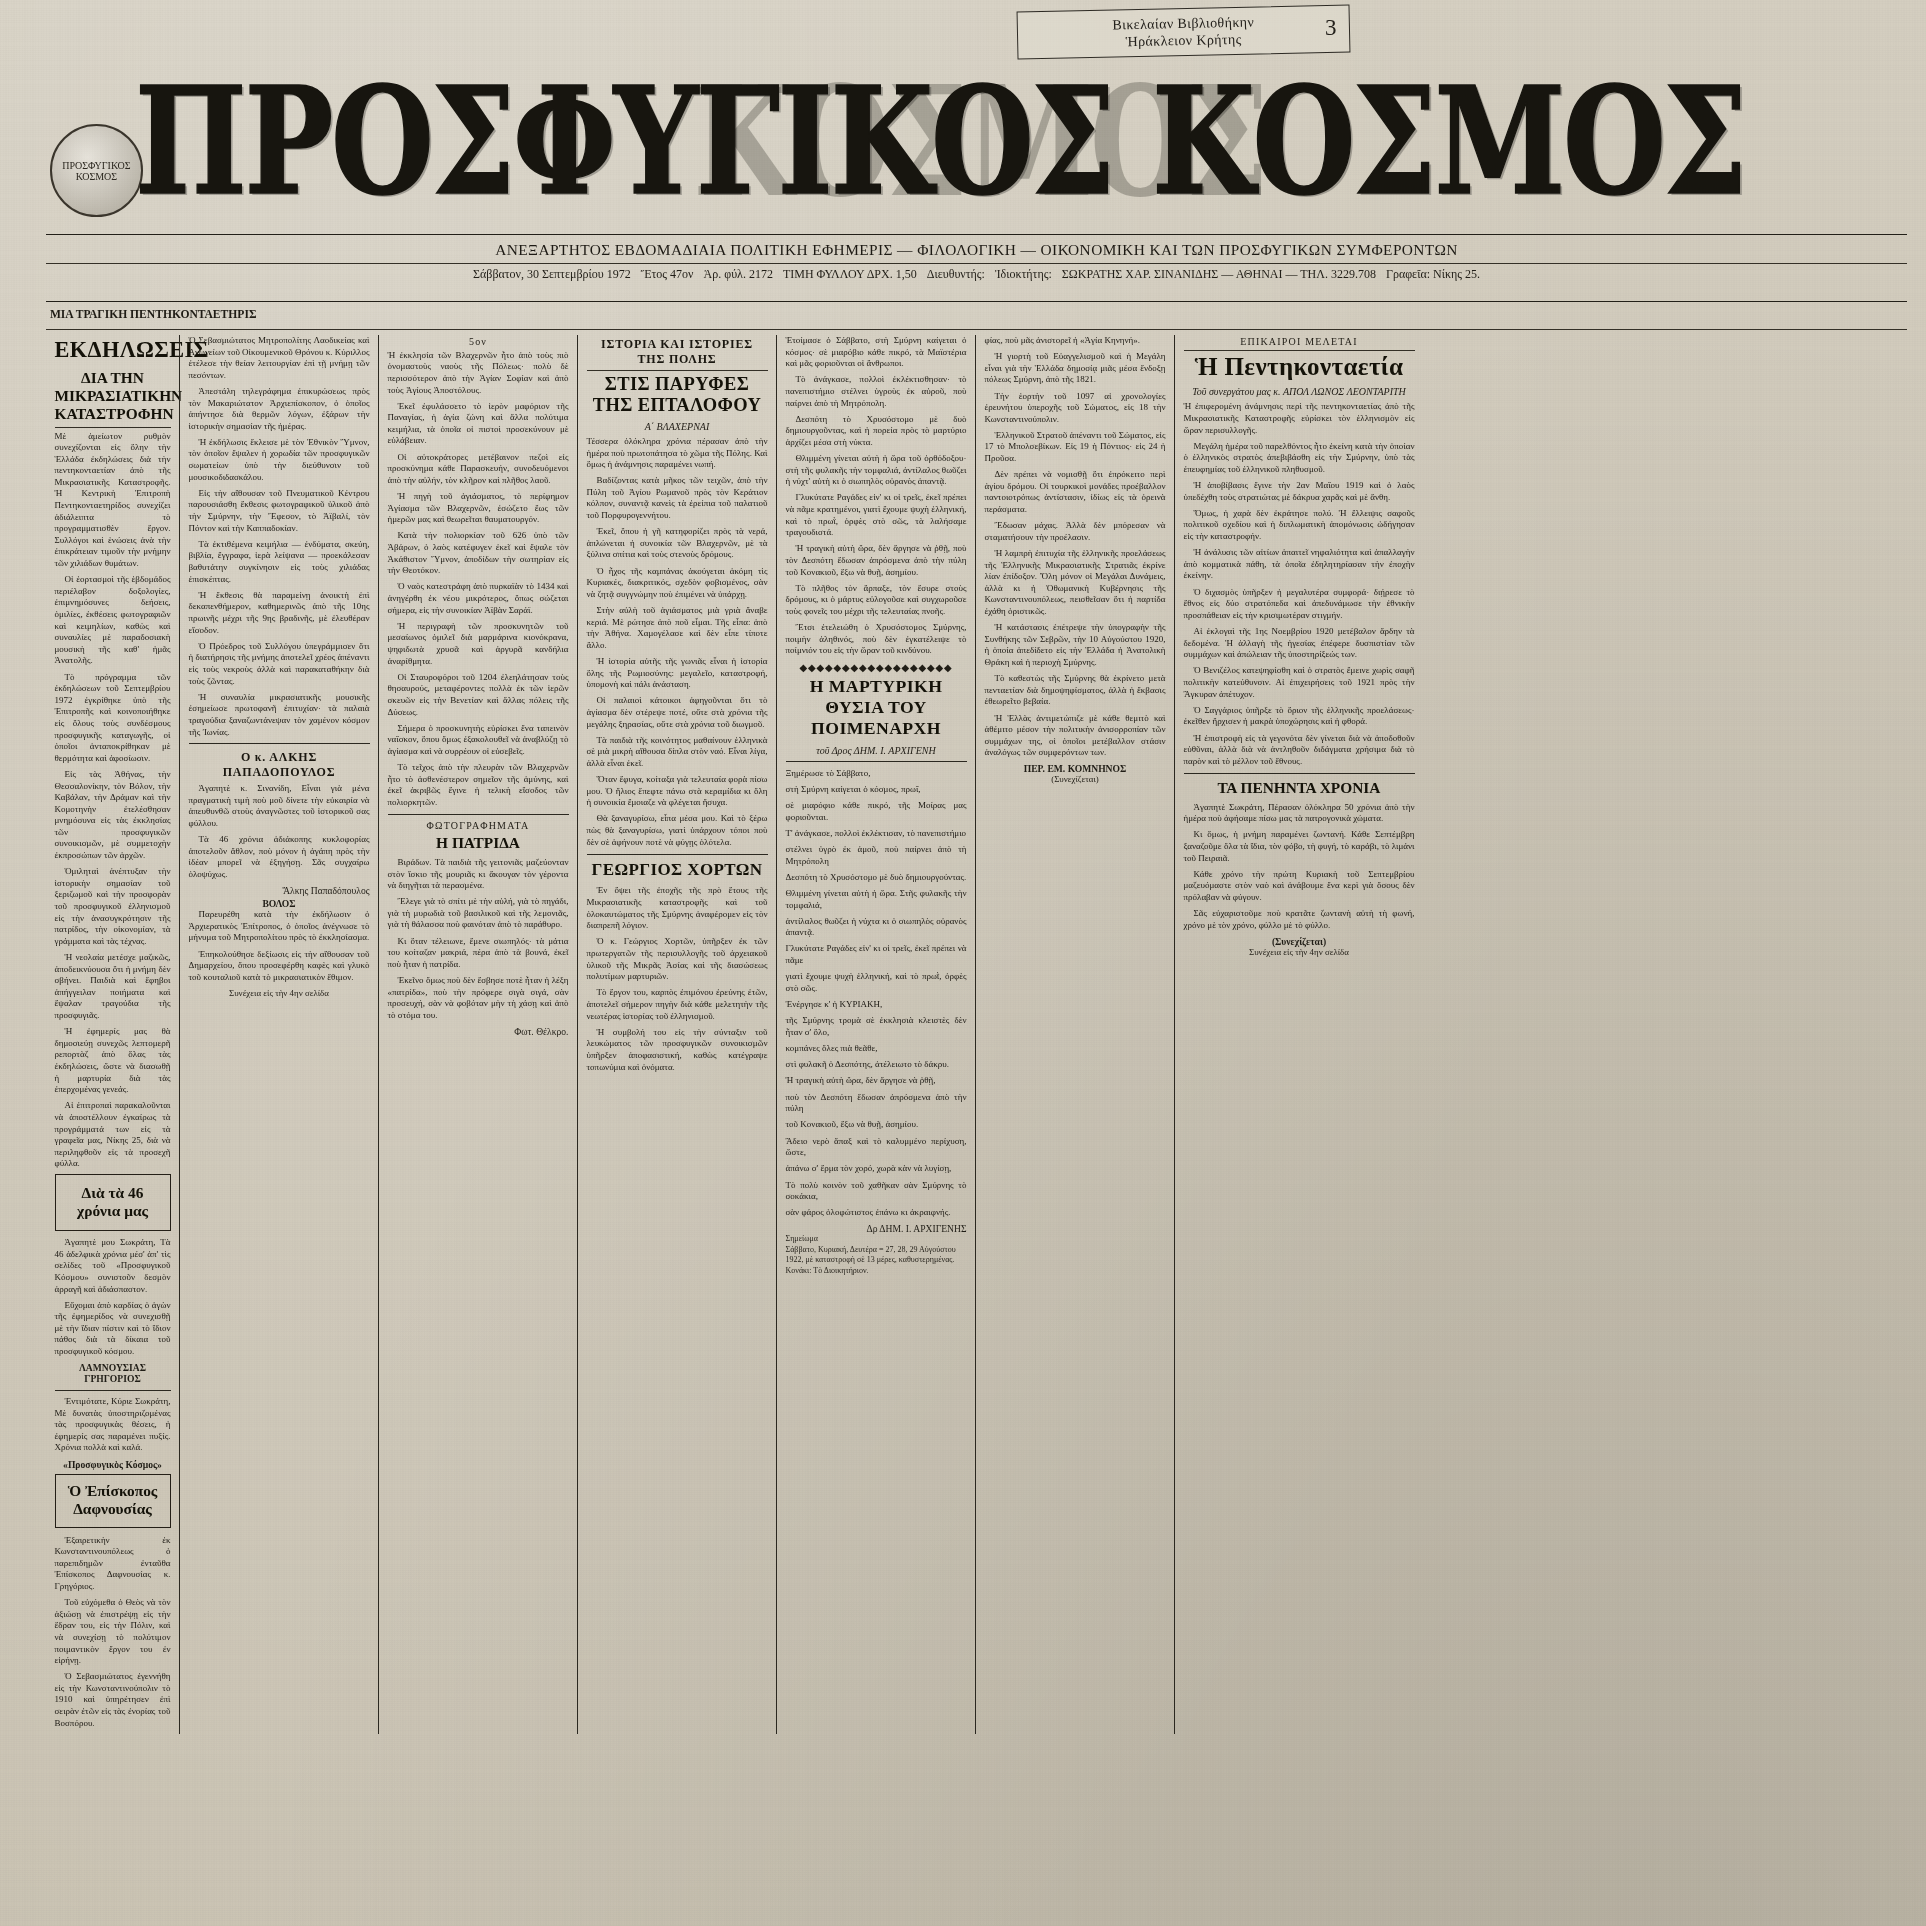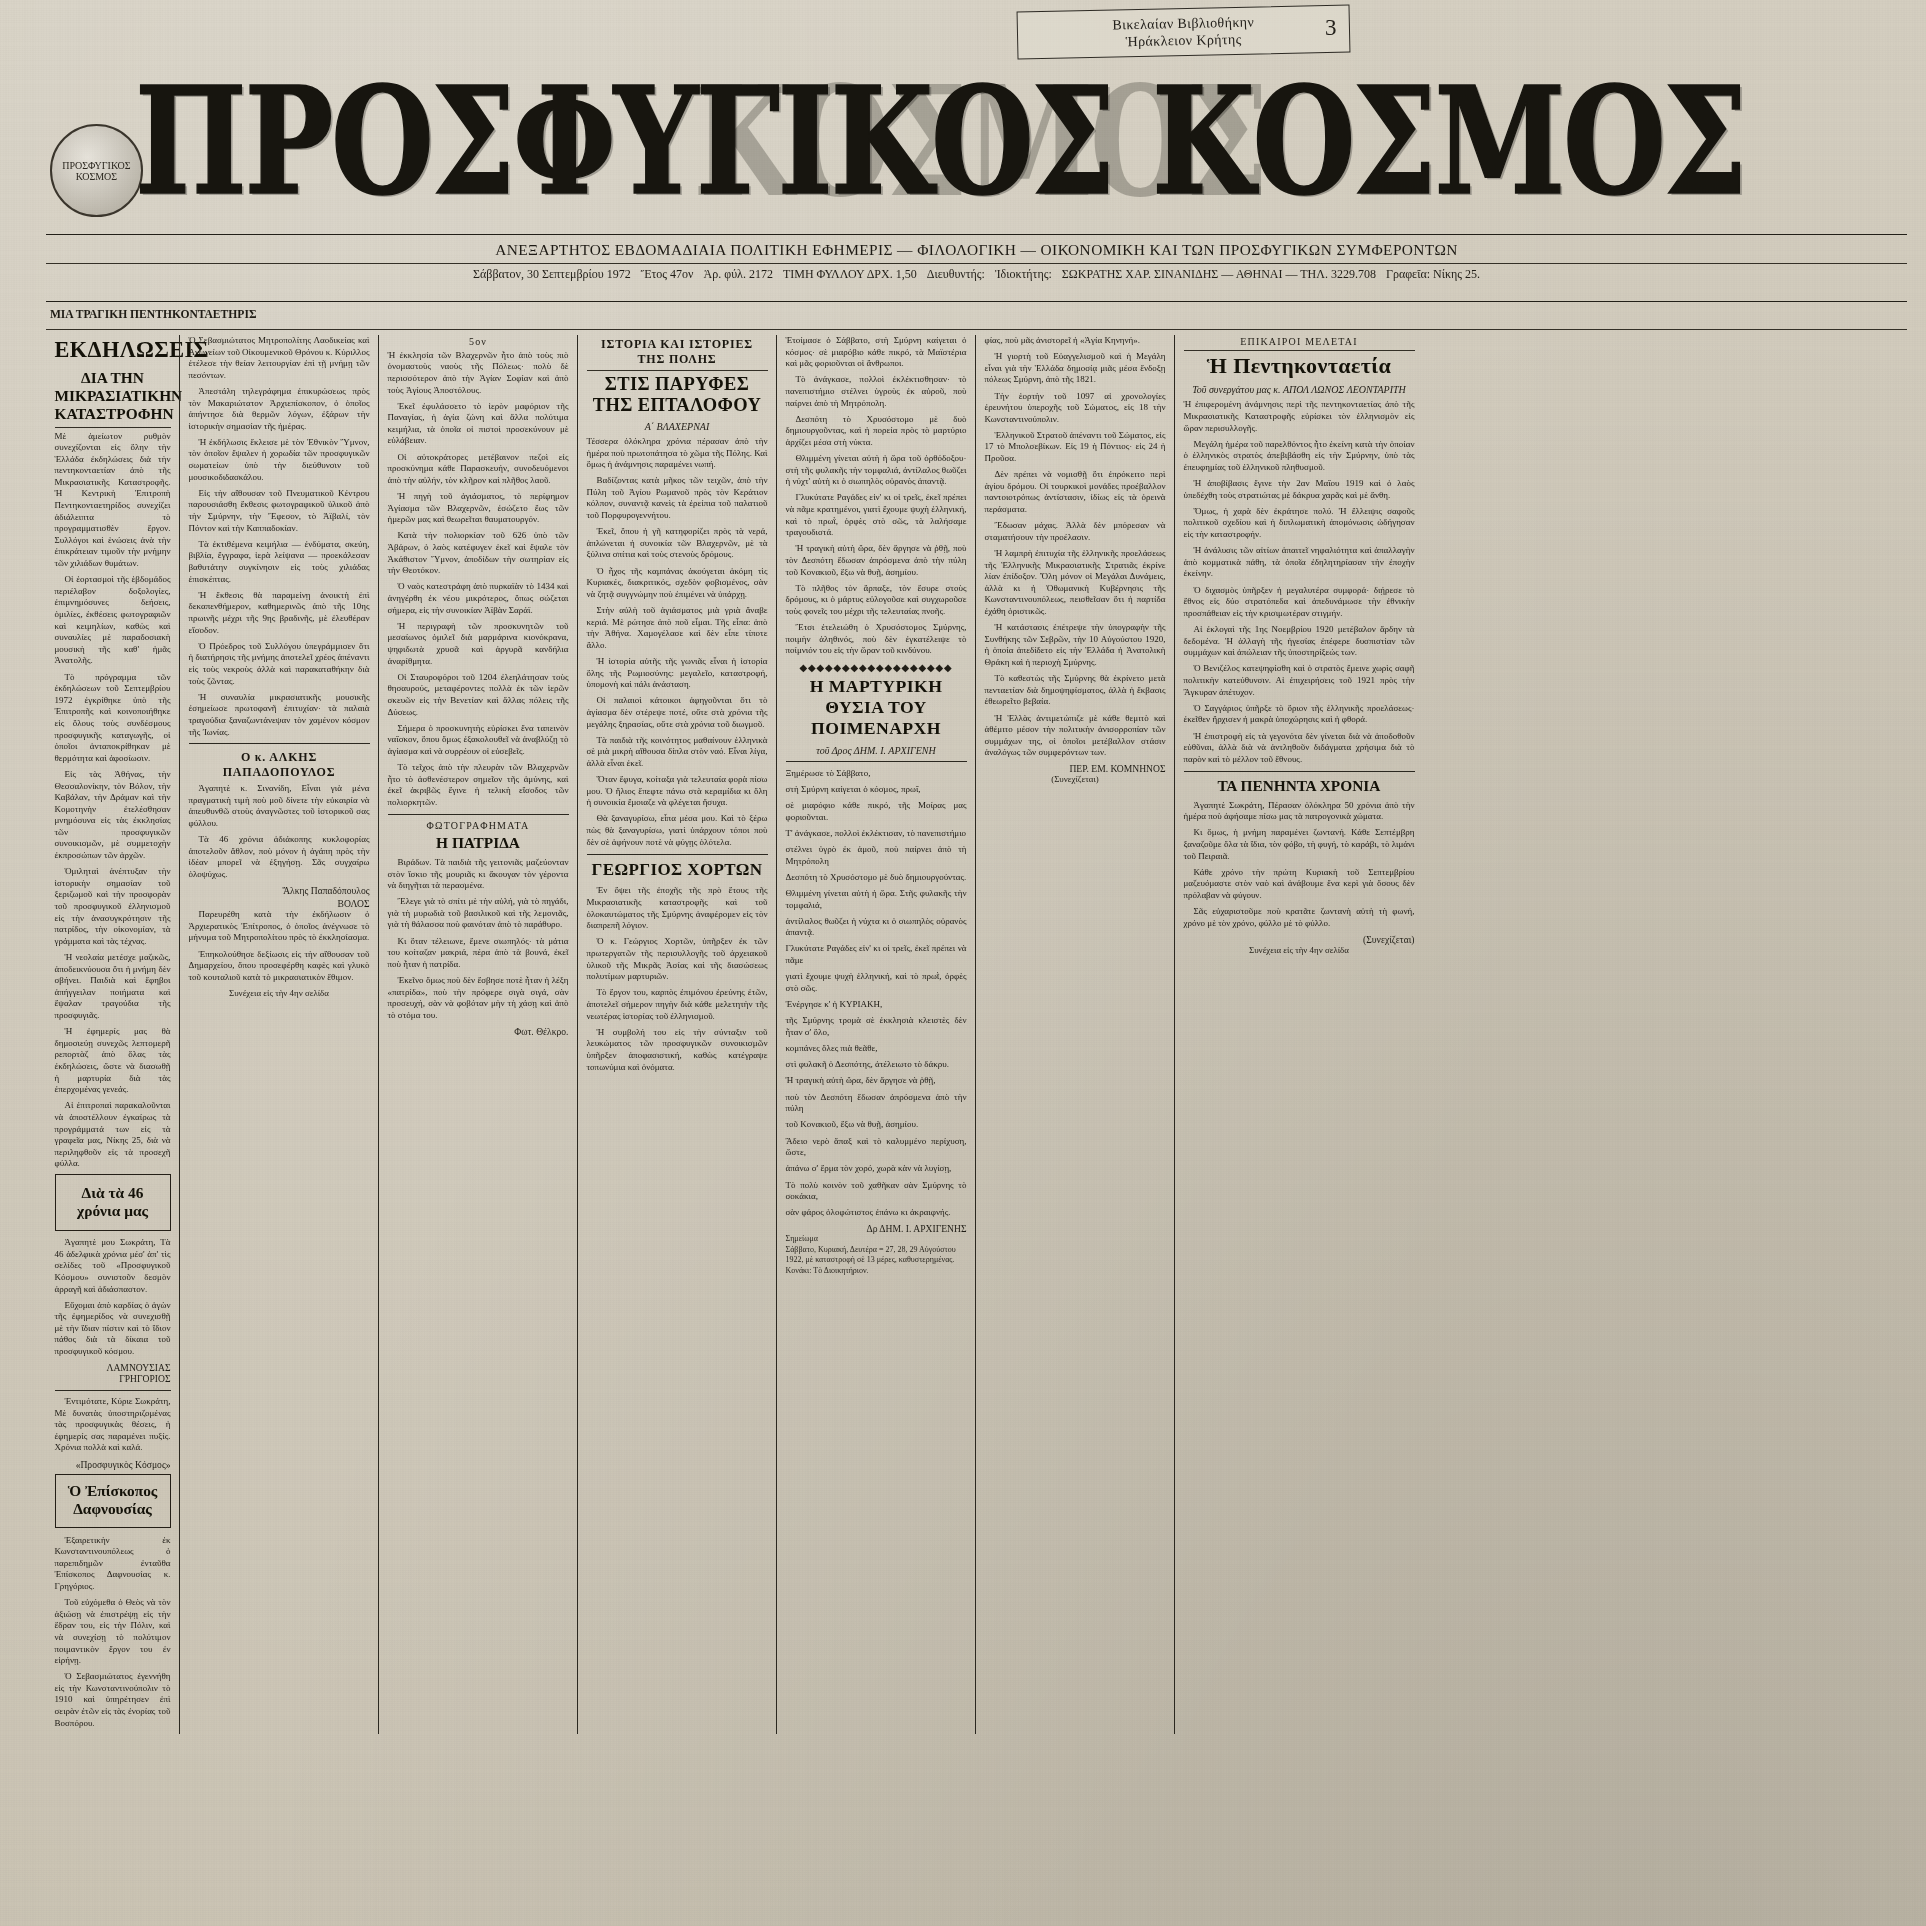--- a/index.html
+++ b/index.html
@@ -71,21 +71,21 @@
   p.body{font-size:9px;line-height:11.6px;text-align:justify;color:#1b1812;margin:0 0 4.6px;
     text-indent:10px;hyphens:auto;}
   p.body.first{text-indent:0;}
   .small{font-size:8px;line-height:10.4px;}
 
   .boxed{border:1.5px solid #241f17;padding:5.4px 6.2px;margin:3.9px 0 6.2px;}
   .dblbox{border:1.5px double #241f17;padding:4.6px 5.4px;margin:3.9px 0 6.2px;}
   .diamonds{font-size:10px;text-align:center;letter-spacing:0.8px;color:#201d16;margin:3.9px 0;overflow:hidden;white-space:nowrap;}
 
   .signature{font-size:9.6px;text-align:right;color:#201d16;margin-top:3.1px;}
-  .sigc{font-size:9.6px;text-align:right;color:#201d16;margin-top:2.3px;}
+  .sigc{font-size:9.6px;text-align:center;color:#201d16;margin-top:2.3px;font-weight:bold;}
   .note{font-size:8px;line-height:10.4px;color:#221f18;}
   .tag{font-size:8.9px;text-align:center;color:#201d16;}
 
   .col-inner-rule{border-top:1.2px solid #2b2820;margin:5.4px 0;}
 </style>
 </head>
 <body>
 
 <div class="page">
   <div class="noise"></div>
@@ -289,21 +289,21 @@
         <p class="body">Ἡ Ἑλλὰς ἀντιμετώπιζε μὲ κάθε θεμιτὸ καὶ ἀθέμιτο μέσον τὴν πολιτικὴν ἀνισορροπίαν τῶν συμμάχων της, οἱ ὁποῖοι μετέβαλλον στάσιν ἀναλόγως τῶν συμφερόντων των.</p>
         <div class="sigc">ΠΕΡ. ΕΜ. ΚΟΜΝΗΝΟΣ</div>
         <div class="tag">(Συνεχίζεται)</div>
       </div>
 
       <div class="vdiv"></div>
 
       <div class="col c10">
         <div class="kicker">ΕΠΙΚΑΙΡΟΙ ΜΕΛΕΤΑΙ</div>
         <div class="rule thin"></div>
-        <h2 class="sec" style="font-size:22px">Ἡ Πεντηκονταετία</h2>
+        <h2 class="sec" style="font-size:25px">Ἡ Πεντηκονταετία</h2>
         <div class="byline">Τοῦ συνεργάτου μας κ. ΑΠΟΛ ΛΩΝΟΣ ΛΕΟΝΤΑΡΙΤΗ</div>
         <p class="body first">Ἡ ἐπιφερομένη ἀνάμνησις περὶ τῆς πεντηκονταετίας ἀπὸ τῆς Μικρασιατικῆς Καταστροφῆς εὑρίσκει τὸν ἑλληνισμὸν εἰς ὥραν περισυλλογῆς.</p>
         <p class="body">Μεγάλη ἡμέρα τοῦ παρελθόντος ἦτο ἐκείνη κατὰ τὴν ὁποίαν ὁ ἑλληνικὸς στρατὸς ἀπεβιβάσθη εἰς τὴν Σμύρνην, ὑπὸ τὰς ἐπευφημίας τοῦ ἑλληνικοῦ πληθυσμοῦ.</p>
         <p class="body">Ἡ ἀποβίβασις ἔγινε τὴν 2αν Μαΐου 1919 καὶ ὁ λαὸς ὑπεδέχθη τοὺς στρατιώτας μὲ δάκρυα χαρᾶς καὶ μὲ ἄνθη.</p>
         <p class="body">Ὅμως, ἡ χαρὰ δὲν ἐκράτησε πολύ. Ἡ ἔλλειψις σαφοῦς πολιτικοῦ σχεδίου καὶ ἡ διπλωματικὴ ἀπομόνωσις ὡδήγησαν εἰς τὴν καταστροφήν.</p>
         <p class="body">Ἡ ἀνάλυσις τῶν αἰτίων ἀπαιτεῖ νηφαλιότητα καὶ ἀπαλλαγὴν ἀπὸ κομματικὰ πάθη, τὰ ὁποῖα ἐδηλητηρίασαν τὴν ἐποχὴν ἐκείνην.</p>
         <p class="body">Ὁ διχασμὸς ὑπῆρξεν ἡ μεγαλυτέρα συμφορά· διῄρεσε τὸ ἔθνος εἰς δύο στρατόπεδα καὶ ἀπεδυνάμωσε τὴν ἐθνικὴν προσπάθειαν εἰς τὴν κρισιμωτέραν στιγμήν.</p>
         <p class="body">Αἱ ἐκλογαὶ τῆς 1ης Νοεμβρίου 1920 μετέβαλον ἄρδην τὰ δεδομένα. Ἡ ἀλλαγὴ τῆς ἡγεσίας ἐπέφερε δυσπιστίαν τῶν συμμάχων καὶ ἀπώλειαν τῆς ὑποστηρίξεώς των.</p>
         <p class="body">Ὁ Βενιζέλος κατεψηφίσθη καὶ ὁ στρατὸς ἔμεινε χωρὶς σαφῆ πολιτικὴν κατεύθυνσιν. Αἱ ἐπιχειρήσεις τοῦ 1921 πρὸς τὴν Ἄγκυραν ἀπέτυχον.</p>
         <p class="body">Ὁ Σαγγάριος ὑπῆρξε τὸ ὅριον τῆς ἑλληνικῆς προελάσεως· ἐκεῖθεν ἤρχισεν ἡ μακρὰ ὑποχώρησις καὶ ἡ φθορά.</p>

